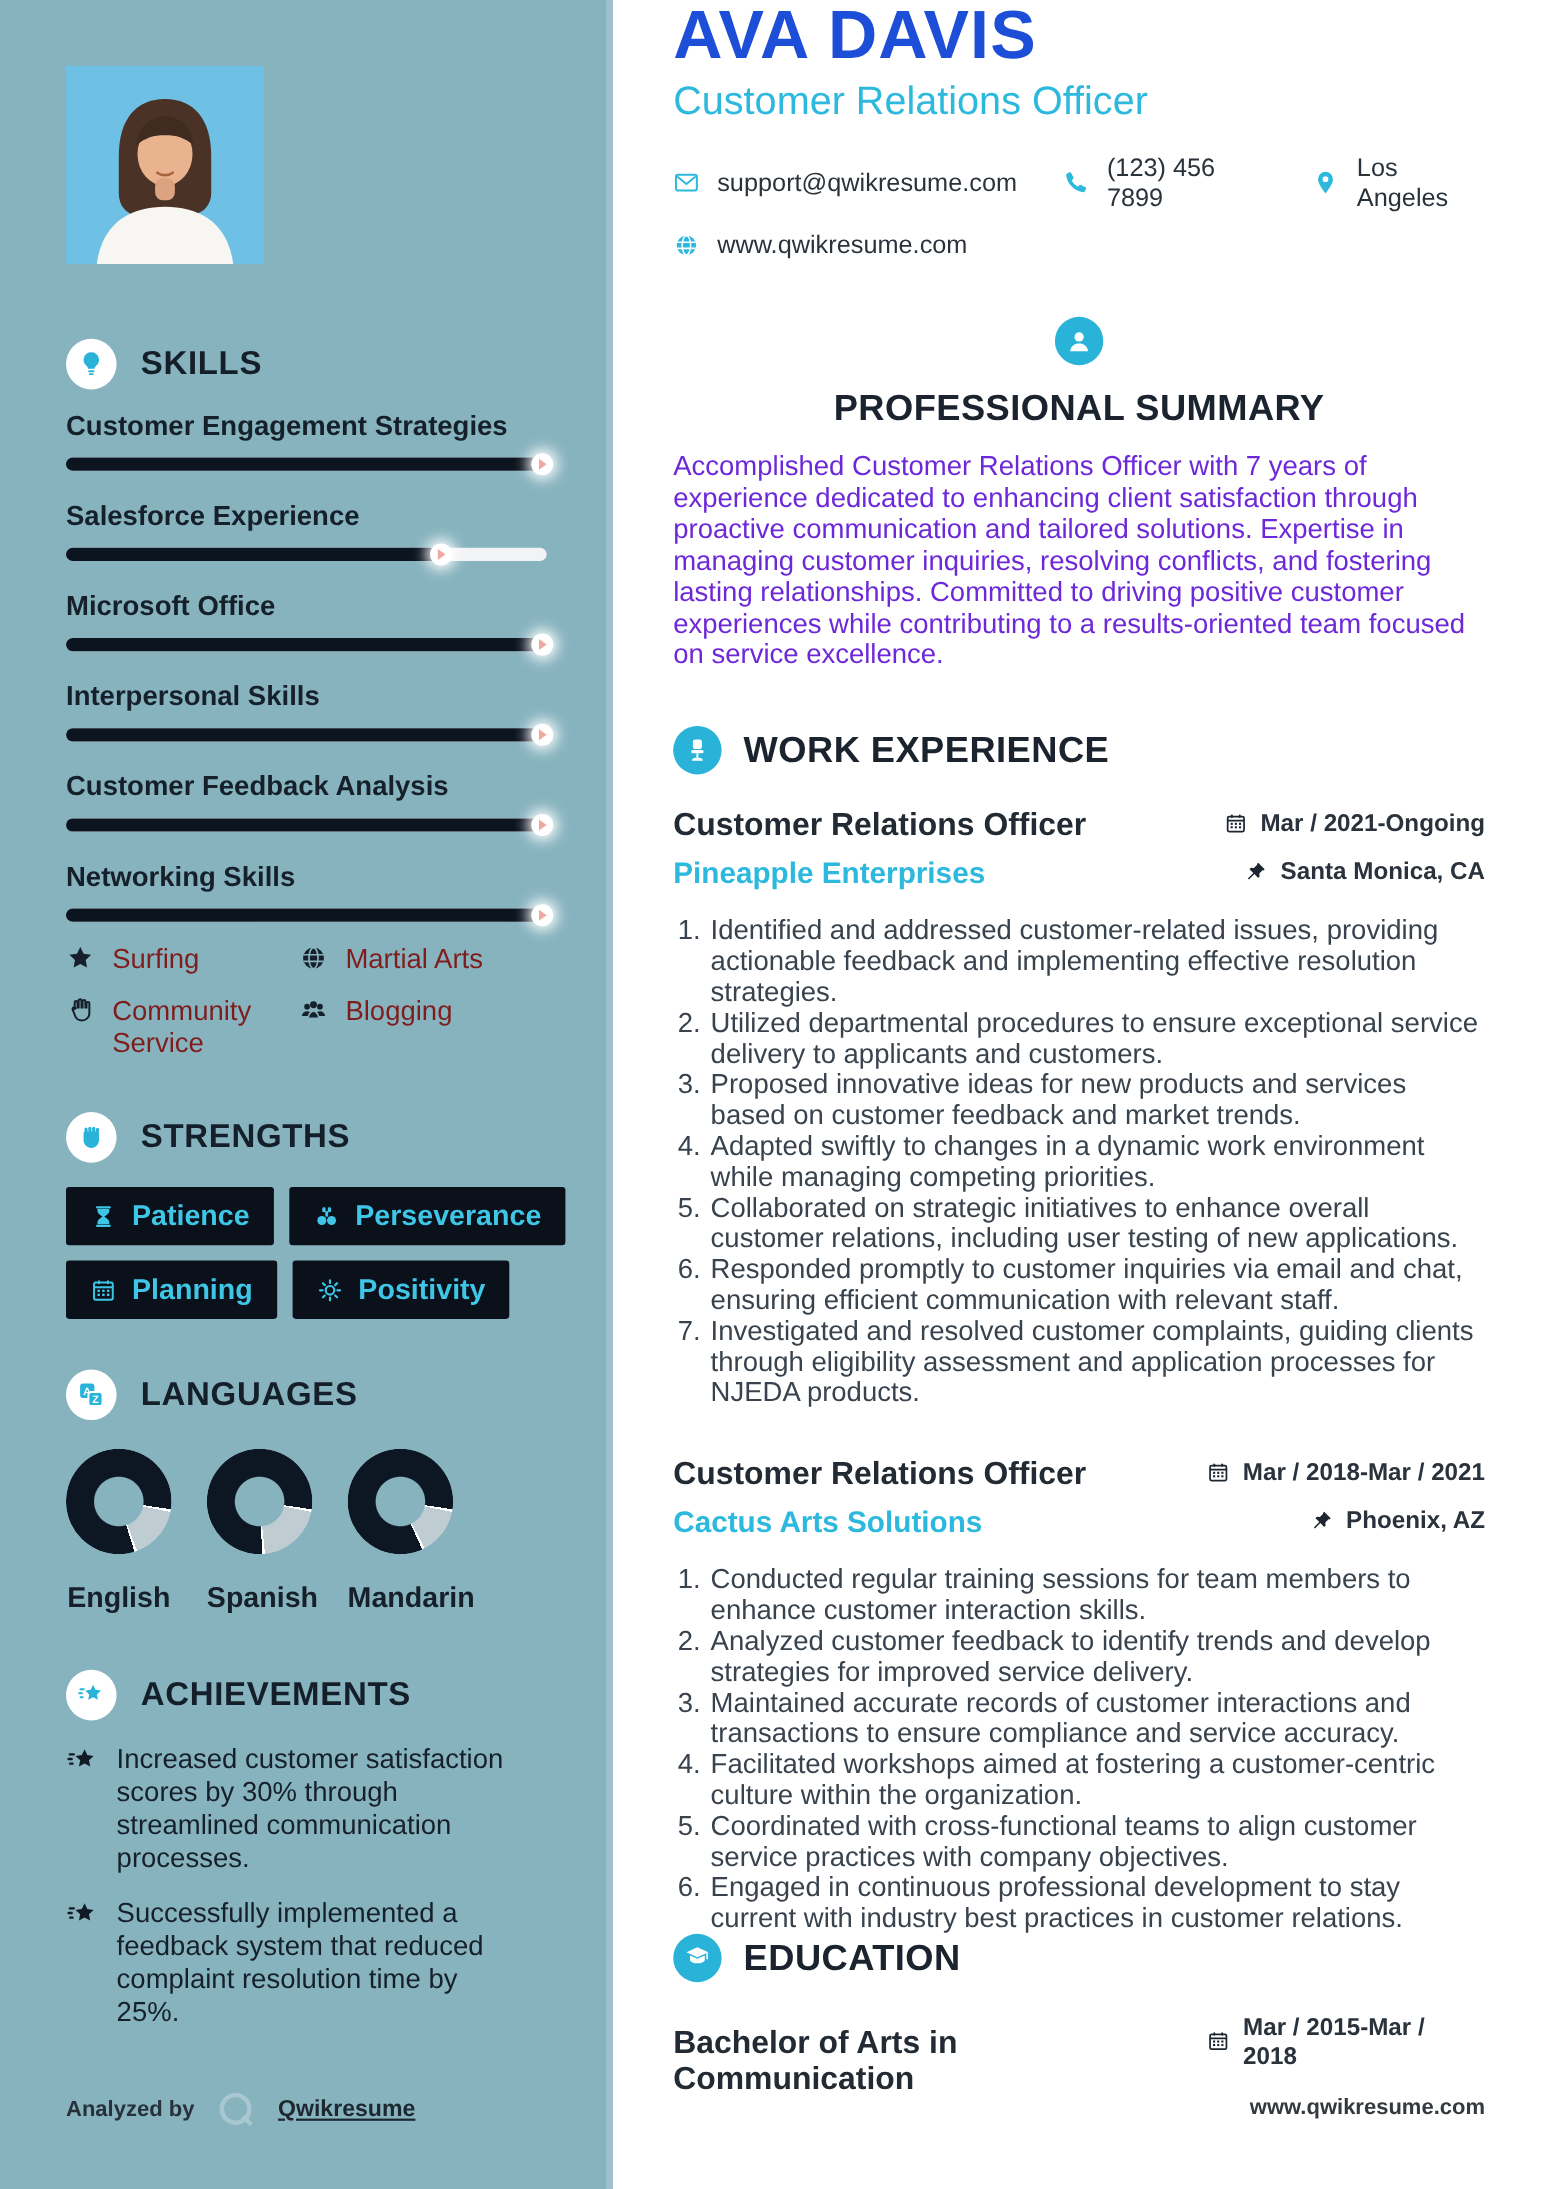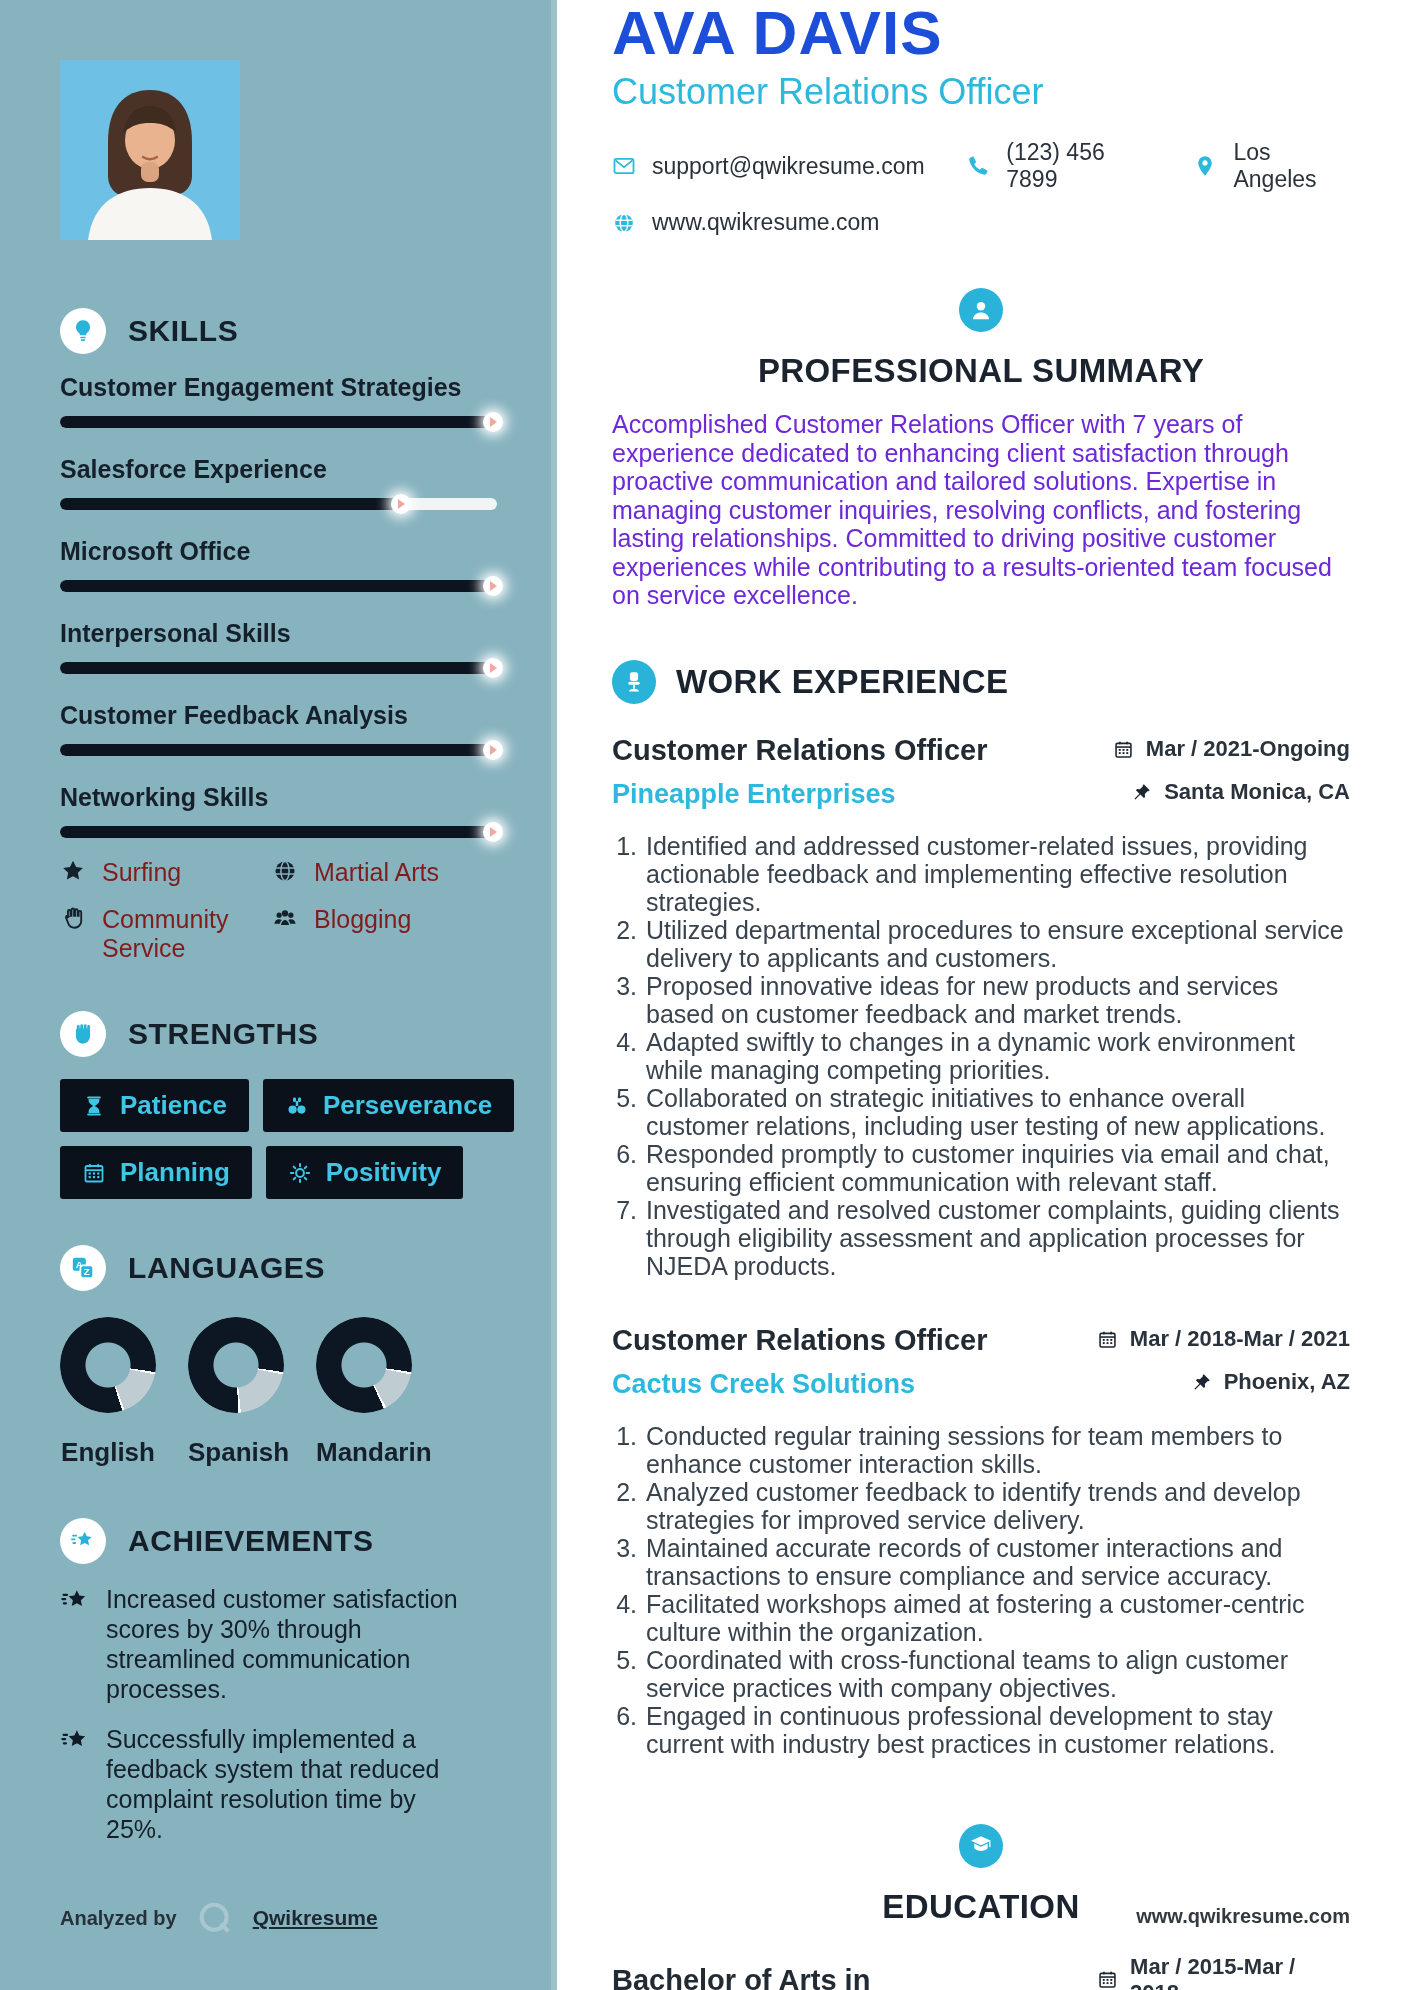--- a/index.html
+++ b/index.html
@@ -91,21 +91,21 @@
   .job + .job{margin-top:44px;}
   .job-row{display:flex;justify-content:space-between;align-items:baseline;}
   .job-title{font-size:29px;font-weight:700;color:#222a33;}
   .meta{display:flex;align-items:center;gap:12px;font-size:22px;font-weight:600;color:#2a323c;}
   .meta .ic{color:#1d2630;}
   .meta .ic svg{width:21px;height:21px;}
   .job-sub{display:flex;justify-content:space-between;align-items:baseline;margin-top:12px;}
   .company{font-size:27px;font-weight:600;color:#2db8dd;}
   .job ol{margin:22px 0 0 0;padding-left:32px;font-size:25px;color:#39434e;line-height:28px;}
   .job ol li{margin:0;padding-left:2px;}
-  .edu-head{margin-top:66px;flex-direction:column;}
+  .edu-head{}
   .edu-block{margin-top:28px;}
   .main-footer{position:absolute;right:57px;bottom:62px;font-size:20px;font-weight:600;color:#33393f;}
 </style>
 </head>
 <body>
 
 <div class="sidebar">
   <div class="photo">
     <svg viewBox="0 0 180 180" width="180" height="180">
       <rect width="180" height="180" fill="#6ec0e4"></rect>
@@ -492,21 +492,21 @@
                 <rect x="15.2" y="11.4" width="2.2" height="2.2"></rect>
                 <rect x="6.6" y="15" width="2.2" height="2.2"></rect>
                 <rect x="10.9" y="15" width="2.2" height="2.2"></rect>
                 <rect x="15.2" y="15" width="2.2" height="2.2"></rect>
               </svg>
             </span>
             <span>Mar / 2018-Mar / 2021</span>
           </span>
     </div>
     <div class="job-sub">
-      <span class="company">Cactus Creek Solutions</span>
+      <span class="company">Cactus Arts Solutions</span>
       <span class="meta">
             <span class="ic">
               <svg viewBox="0 0 24 24" fill="currentColor">
                 <path d="M14.6 2.6 21.4 9.4l-1.3 1.3-.9-.3-3.4 3.4.3 3.2-1.4 1.4-4-4L5 20.1l-1.1-1.1 5.7-5.7-4-4L7 7.9l3.2.3 3.4-3.4-.3-.9z"></path>
               </svg>
             </span>
             <span>Phoenix, AZ</span>
           </span>
     </div>
     <ol>

